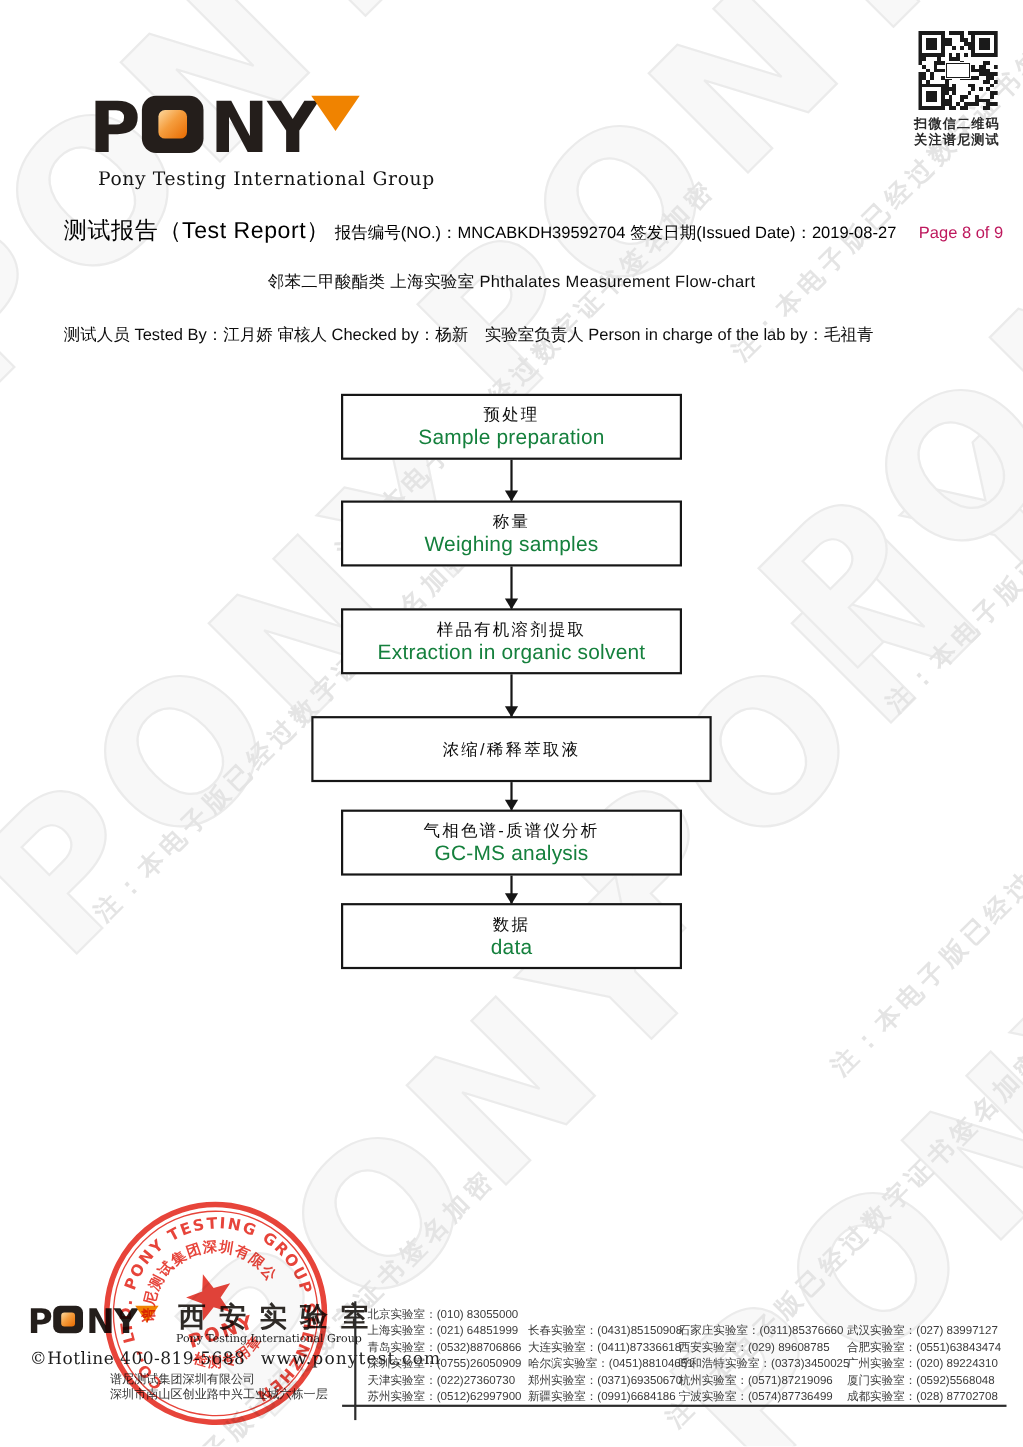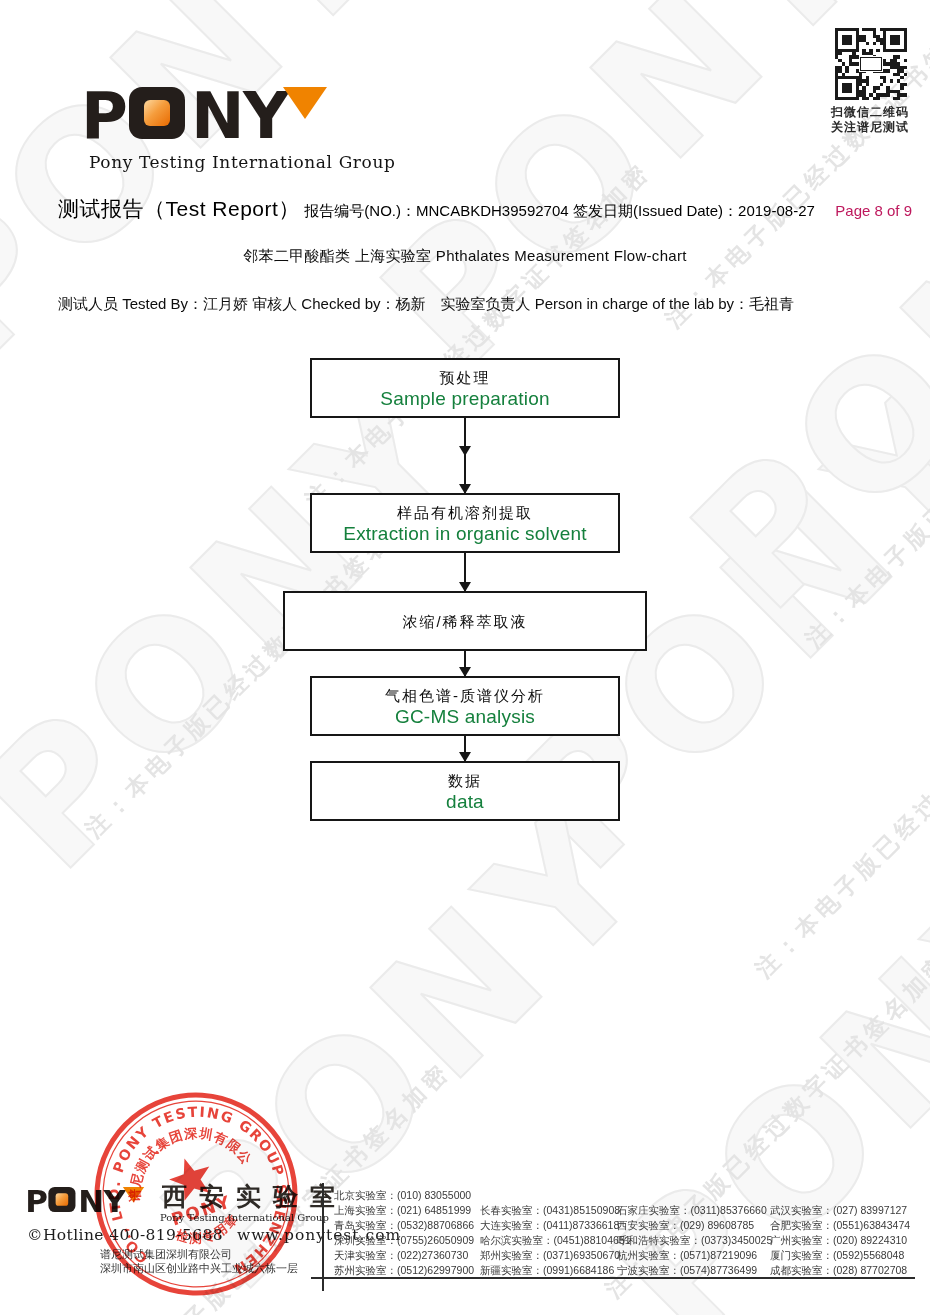--- a/index.html
+++ b/index.html
@@ -355,20 +355,24 @@
     <div class="subtitle">邻苯二甲酸酯类 上海实验室 Phthalates Measurement Flow-chart</div>
 
     <div class="personnel">测试人员 Tested By：江月娇  审核人 Checked by：杨新　实验室负责人 Person in charge of the lab by：毛祖青</div>
 
     <div class="flow">
       <div class="fbox">
         <div class="cn">预处理</div>
         <div class="en">Sample preparation</div>
       </div>
       <div class="connector" style="height:37px"></div>
+      <div class="fbox">
+        <div class="cn">称量</div>
+        <div class="en">Weighing samples</div>
+      </div>
       <div class="connector" style="height:38px"></div>
       <div class="fbox">
         <div class="cn">样品有机溶剂提取</div>
         <div class="en">Extraction in organic solvent</div>
       </div>
       <div class="connector" style="height:38px"></div>
       <div class="fbox wide">
         <div class="cn">浓缩/稀释萃取液</div>
       </div>
       <div class="connector" style="height:25px"></div>

